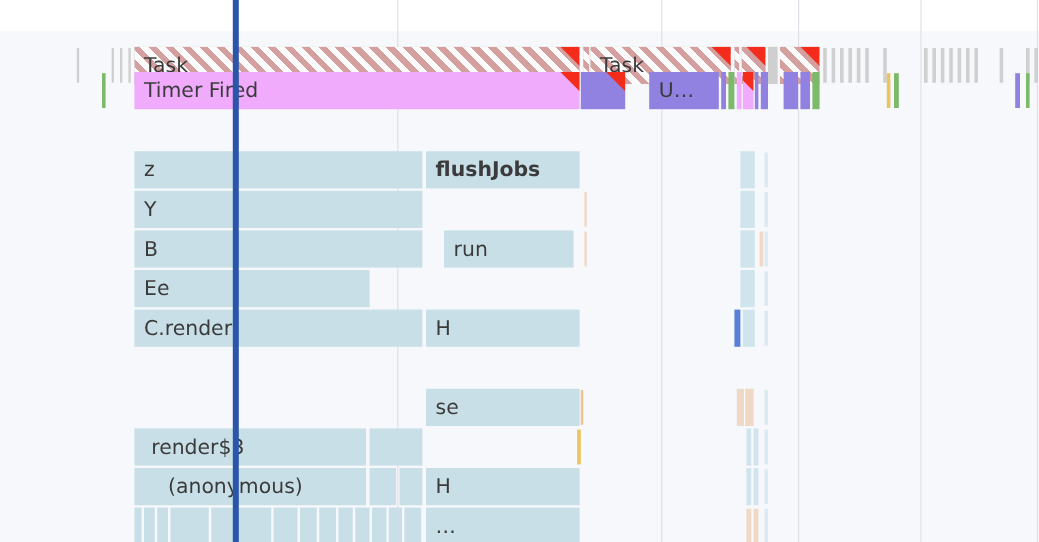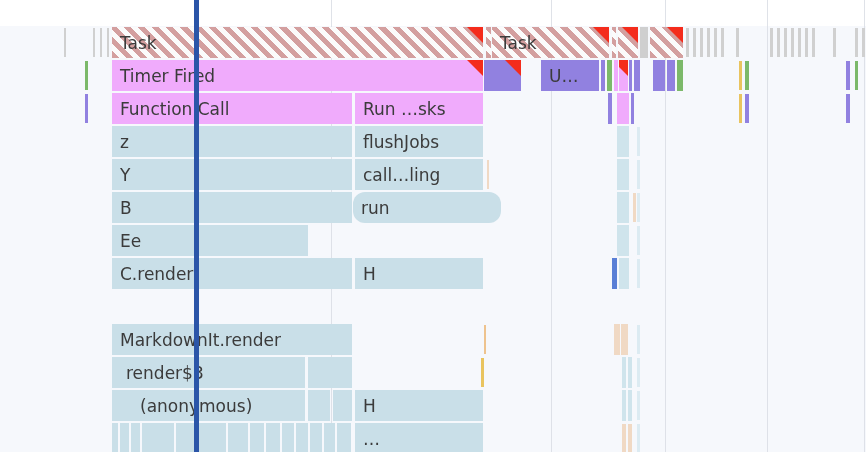--- a/index.html
+++ b/index.html
@@ -62,21 +62,21 @@
   <div class="topband"></div>
   <div class="edge-left"></div>
   <div id="seps">
       <div class="vsep" style="left: 331px;"></div>
       <div class="vsep" style="left: 551px;"></div>
       <div class="vsep" style="left: 665px;"></div>
       <div class="vsep" style="left: 767px;"></div>
       <div class="vsep" style="left: 864px;"></div>
     </div>
   <div class="rows" id="rows">
-      <div class="row" style="top: 0px;">
+      <div class="row" style="top: 12px;">
         <div class="tick" style="left: 64px; width: 2px; background: rgb(208, 208, 208); top: 2px; height: 29px;"></div>
         <div class="tick" style="left: 93px; width: 2px; background: rgb(208, 208, 208); top: 2px; height: 29px;"></div>
         <div class="tick" style="left: 100px; width: 2px; background: rgb(208, 208, 208); top: 2px; height: 29px;"></div>
         <div class="tick" style="left: 107px; width: 2px; background: rgb(208, 208, 208); top: 2px; height: 29px;"></div>
         <div class="tick" style="left: 686px; width: 3px; background: rgb(208, 208, 208); top: 2px; height: 29px;"></div>
         <div class="tick" style="left: 693px; width: 3px; background: rgb(208, 208, 208); top: 2px; height: 29px;"></div>
         <div class="tick" style="left: 700px; width: 3px; background: rgb(208, 208, 208); top: 2px; height: 29px;"></div>
         <div class="tick" style="left: 707px; width: 3px; background: rgb(208, 208, 208); top: 2px; height: 29px;"></div>
         <div class="tick" style="left: 714px; width: 3px; background: rgb(208, 208, 208); top: 2px; height: 29px;"></div>
         <div class="tick" style="left: 721px; width: 3px; background: rgb(208, 208, 208); top: 2px; height: 29px;"></div>
@@ -138,64 +138,46 @@
         <div class="bar c-gold" style="left: 614px; width: 4px;"></div>
         <div class="bar c-gold" style="left: 619px; width: 9px;">
           <div class="warn"></div>
         </div>
         <div class="bar c-purple" style="left: 629px; width: 3px;"></div>
         <div class="bar c-purple" style="left: 634px; width: 6px;"></div>
         <div class="bar c-purple" style="left: 653px; width: 12px;"></div>
         <div class="bar c-purple" style="left: 667px; width: 8px;"></div>
         <div class="bar c-green" style="left: 677px; width: 6px;"></div>
       </div>
-      <div class="row" style="top: 66px;">
-        <div class="tick" style="left: 85px; width: 3px; background: rgb(145, 129, 224); top: 2px; height: 29px;"></div>
-        <div class="tick" style="left: 739px; width: 3px; background: rgb(233, 196, 95); top: 2px; height: 29px;"></div>
-        <div class="tick" style="left: 745px; width: 4px; background: rgb(145, 129, 224); top: 2px; height: 29px;"></div>
-        <div class="tick" style="left: 846px; width: 4px; background: rgb(145, 129, 224); top: 2px; height: 29px;"></div>
-        <div class="bar c-gold" style="left: 112px; width: 240px;">
-          <span class="lbl">Function Call</span>
-        </div>
-        <div class="bar c-gold" style="left: 355px; width: 128px;">
-          <span class="lbl">Run …sks</span>
-        </div>
-        <div class="bar c-purple" style="left: 608px; width: 4px;"></div>
-        <div class="bar c-gold" style="left: 617px; width: 12px;"></div>
-        <div class="bar c-purple" style="left: 631px; width: 3px;"></div>
-      </div>
       <div class="row" style="top: 99px;">
         <div class="tick" style="left: 637px; width: 3px; background: rgb(220, 235, 242); top: 2px; height: 29px;"></div>
         <div class="bar c-blue" style="left: 112px; width: 240px;">
           <span class="lbl">z</span>
         </div>
-        <div class="bar c-blue" style="left: 355px; width: 128px;">
+        <div class="bar c-blue" style="left: 355px; width: 128px; font-weight: bold;">
           <span class="lbl">flushJobs</span>
         </div>
         <div class="bar c-ltblue" style="left: 617px; width: 12px;"></div>
       </div>
       <div class="row" style="top: 132px;">
         <div class="tick" style="left: 637px; width: 3px; background: rgb(220, 235, 242); top: 2px; height: 29px;"></div>
         <div class="tick" style="left: 487px; width: 2px; background: rgb(240, 217, 196); top: 2px; height: 29px;"></div>
         <div class="bar c-blue" style="left: 112px; width: 240px;">
           <span class="lbl">Y</span>
-        </div>
-        <div class="bar c-blue" style="left: 355px; width: 128px;">
-          <span class="lbl">call…ling</span>
         </div>
         <div class="bar c-ltblue" style="left: 617px; width: 12px;"></div>
       </div>
       <div class="row" style="top: 165px;">
         <div class="tick" style="left: 637px; width: 3px; background: rgb(220, 235, 242); top: 2px; height: 29px;"></div>
         <div class="tick" style="left: 487px; width: 2px; background: rgb(240, 217, 196); top: 2px; height: 29px;"></div>
         <div class="tick" style="left: 633px; width: 3px; background: rgb(240, 217, 196); top: 2px; height: 29px;"></div>
         <div class="bar c-blue" style="left: 112px; width: 240px;">
           <span class="lbl">B</span>
         </div>
-        <div class="bar c-blue" style="left: 353px; width: 148px; border-radius: 12px;">
+        <div class="bar c-blue" style="left: 370px; width: 108px;">
           <span class="lbl">run</span>
         </div>
         <div class="bar c-ltblue" style="left: 617px; width: 12px;"></div>
       </div>
       <div class="row" style="top: 198px;">
         <div class="tick" style="left: 637px; width: 3px; background: rgb(220, 235, 242); top: 2px; height: 29px;"></div>
         <div class="bar c-blue" style="left: 112px; width: 196px;">
           <span class="lbl">Ee</span>
         </div>
         <div class="bar c-ltblue" style="left: 617px; width: 12px;"></div>
@@ -207,22 +189,22 @@
         </div>
         <div class="bar c-blue" style="left: 355px; width: 128px;">
           <span class="lbl">H</span>
         </div>
         <div class="bar c-dkblue" style="left: 612px; width: 5px;"></div>
         <div class="bar c-ltblue" style="left: 619px; width: 10px;"></div>
       </div>
       <div class="row" style="top: 297px;">
         <div class="tick" style="left: 637px; width: 3px; background: rgb(220, 235, 242); top: 2px; height: 29px;"></div>
         <div class="tick" style="left: 484px; width: 2px; background: rgb(238, 195, 142); top: 2px; height: 29px;"></div>
-        <div class="bar c-blue" style="left: 112px; width: 240px;">
-          <span class="lbl">MarkdownIt.render</span>
+        <div class="bar c-blue" style="left: 355px; width: 128px;">
+          <span class="lbl">se</span>
         </div>
         <div class="bar c-paleorange" style="left: 614px; width: 6px;"></div>
         <div class="bar c-paleorange" style="left: 621px; width: 7px;"></div>
       </div>
       <div class="row" style="top: 330px;">
         <div class="tick" style="left: 637px; width: 3px; background: rgb(220, 235, 242); top: 2px; height: 29px;"></div>
         <div class="tick" style="left: 481px; width: 3px; background: rgb(233, 196, 95); top: 2px; height: 29px;"></div>
         <div class="bar c-blue indent1" style="left: 112px; width: 193px;">
           <span class="lbl">render$3</span>
         </div>

